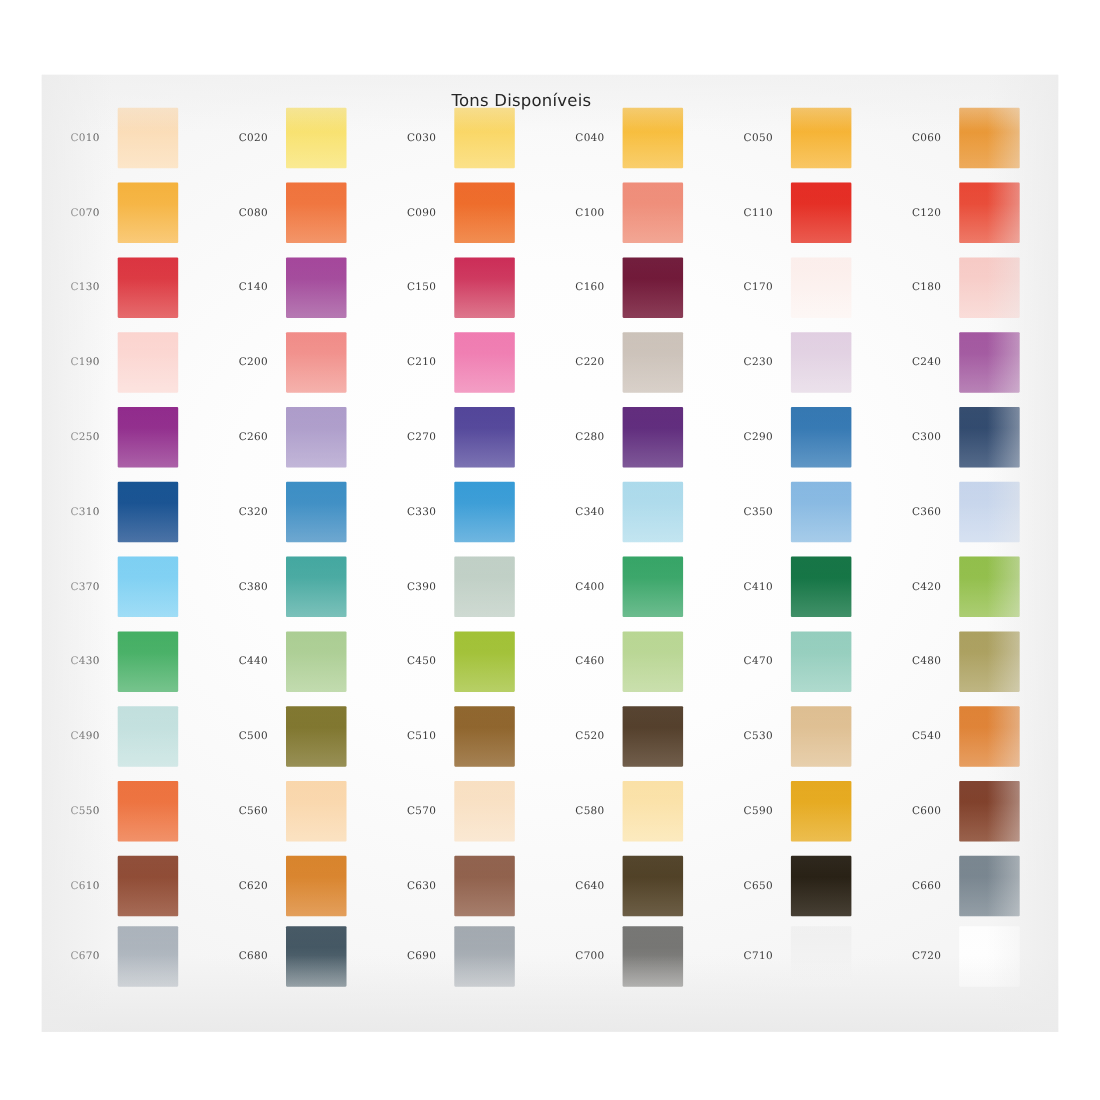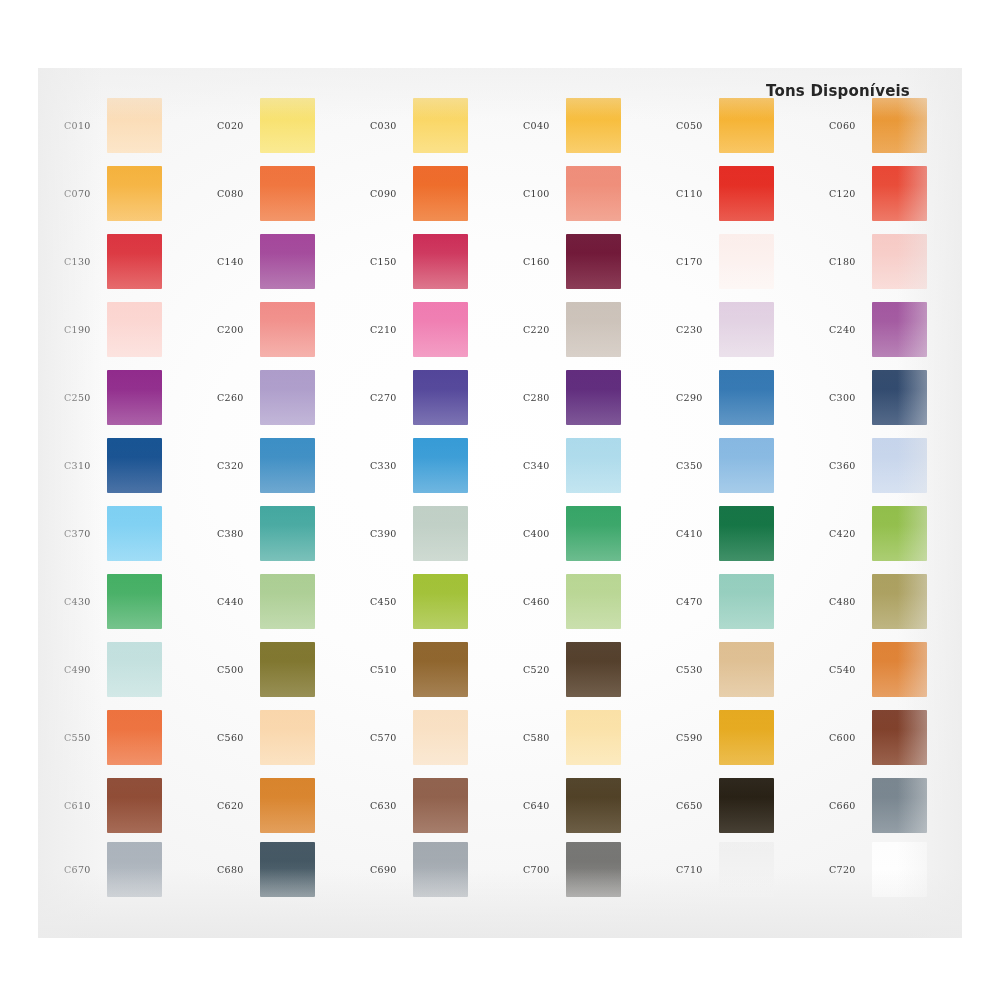--- a/index.html
+++ b/index.html
@@ -44,23 +44,23 @@
       linear-gradient(to top,    rgba(233,233,233,0.9) 0%, rgba(233,233,233,0) 8%);
     pointer-events: none;
     z-index: 3;
   }
 
   #card-title {
     position: absolute;
     left: 0;
     top: 14px;
     width: 872px;
-    text-align: right;
+    text-align: center;
     font-size: 15px;
-    font-weight: bold;
+    font-weight: normal;
     color: #262626;
     letter-spacing: 0.2px;
     z-index: 4;
     font-family: "DejaVu Sans", sans-serif;
   }
 
   #grid {
     position: absolute;
     left: 0;
     top: 0;

